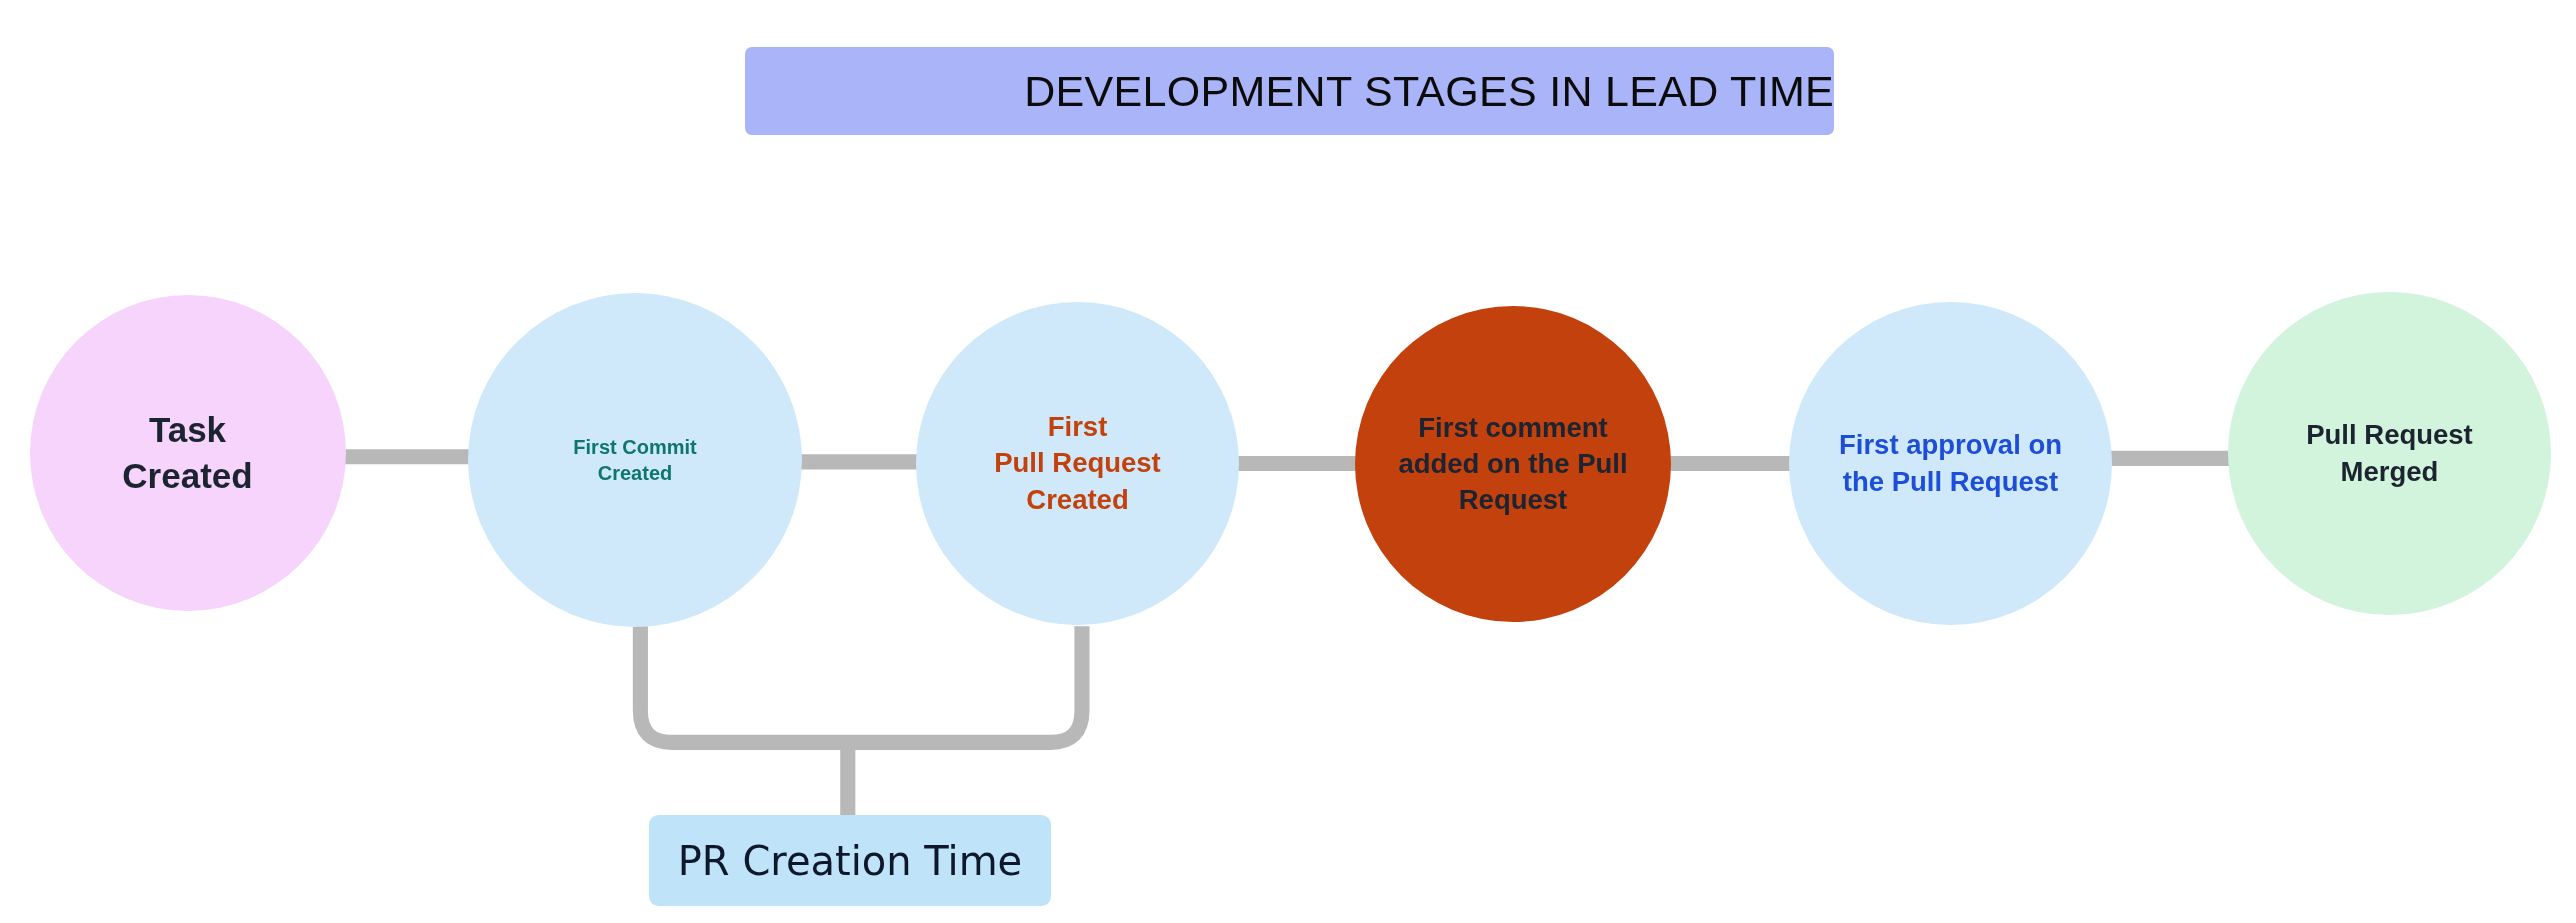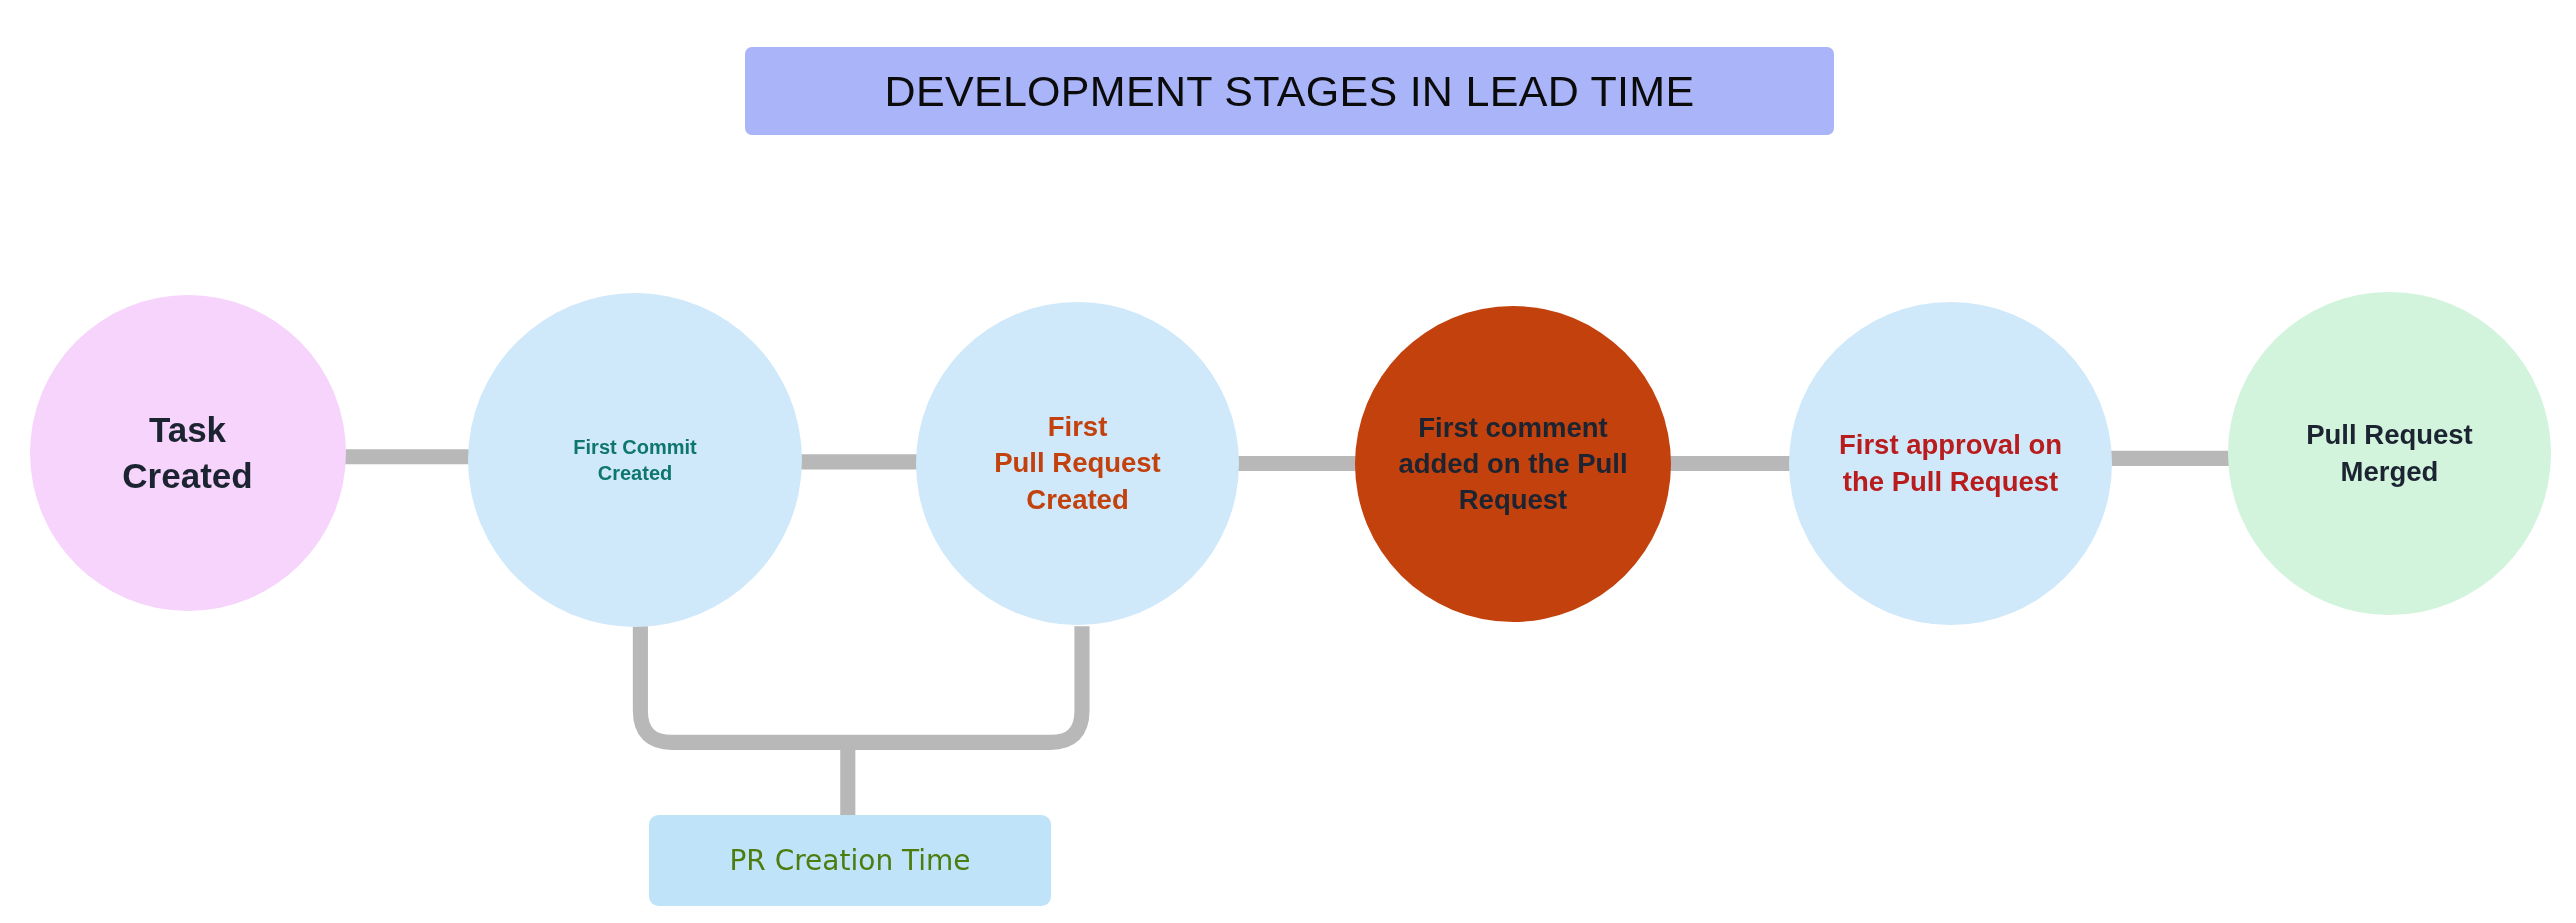--- a/index.html
+++ b/index.html
@@ -26,21 +26,21 @@
   .title-box {
     position: absolute;
     left: 745px;
     top: 47px;
     width: 1089px;
     height: 88px;
     background: #aab4f8;
     border-radius: 6.9px;
     display: flex;
     align-items: center;
-    justify-content: center;
+    justify-content: flex-end;
     box-sizing: border-box;
   }
   .title-text {
     font-family: "Liberation Sans", sans-serif;
     font-size: 43px;
     font-weight: 400;
     color: #0b0b0b;
     letter-spacing: 0.3px;
     white-space: nowrap;
     line-height: 1;
@@ -84,23 +84,23 @@
     height: 91px;
     background: #bfe4fa;
     border-radius: 9.6px;
     display: flex;
     align-items: center;
     justify-content: center;
     box-sizing: border-box;
   }
   .callout-text {
     font-family: "DejaVu Sans", sans-serif;
-    font-size: 28px;
+    font-size: 40px;
     font-weight: 400;
-    color: #4d7c0f;
+    color: #0f172a;
     white-space: nowrap;
     line-height: 1;
   }
 </style>
 </head>
 <body>
 
 <div id="diagram-root">
 
   <div class="title-box">
@@ -134,21 +134,21 @@
         <span class="node-label" style="font-size: 27.5px; color: #c2410c;">First
 Pull Request
 Created</span>
       </div>
       <div class="node" style="left: 1355px; top: 306px; width: 316px; height: 316px; background: #c2410c;">
         <span class="node-label" style="font-size: 27.5px; color: rgb(27, 36, 48);">First comment
 added on the Pull
 Request</span>
       </div>
       <div class="node" style="left: 1789px; top: 302px; width: 323px; height: 323px; background: rgb(207, 233, 251);">
-        <span class="node-label" style="font-size: 27.5px; color: #b91c1c;">First approval on
+        <span class="node-label" style="font-size: 27.5px; color: #1d4ed8;">First approval on
 the Pull Request</span>
       </div>
       <div class="node" style="left: 2228px; top: 292px; width: 323px; height: 323px; background: rgb(210, 243, 220);">
         <span class="node-label" style="font-size: 27.5px; color: rgb(27, 36, 48);">Pull Request
 Merged</span>
       </div>
     </div>
 
   <div class="callout-box">
     <span class="callout-text">PR Creation Time</span>

